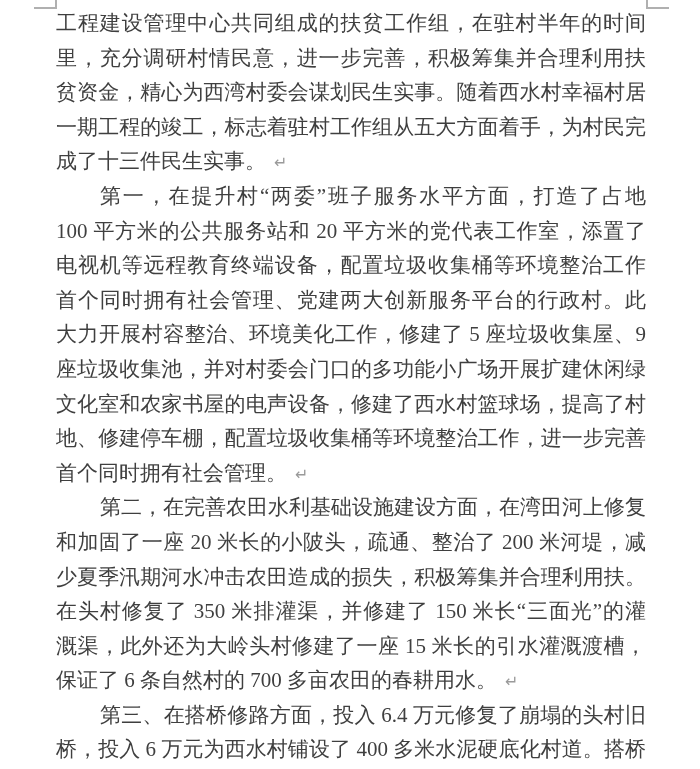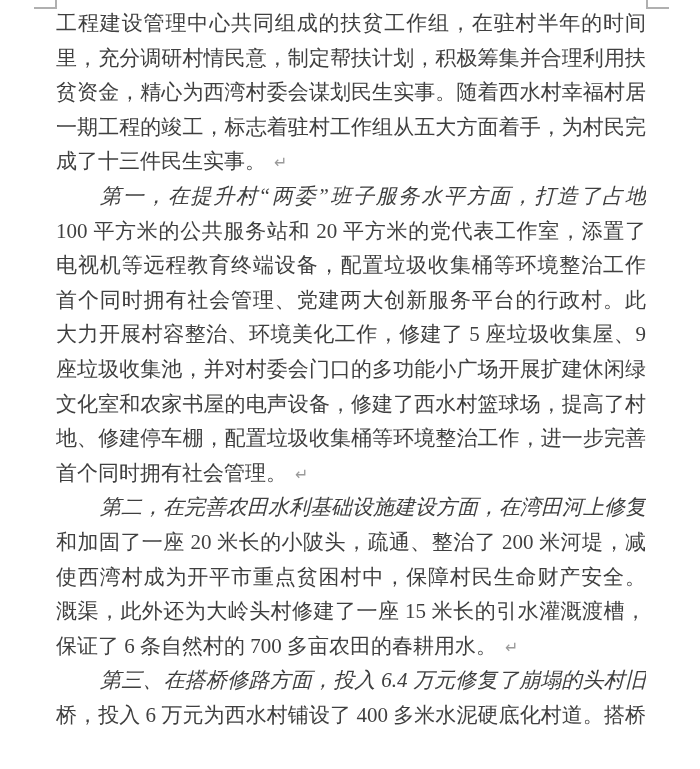--- a/index.html
+++ b/index.html
@@ -45,56 +45,56 @@
     text-align-last: justify;
     text-justify: inter-character;
     overflow: hidden;
   }
   .line.short {
     text-align: right;
     text-align-last: left;
   }
   .line.indent {
     text-indent: 44px;
-    font-style: italic;
   }
   .pmark {
     color: #9a9a9a;
     font-size: 16px;
     margin-left: 8px;
     font-family: "DejaVu Sans", sans-serif;
   }
 </style>
 </head>
 <body>
 
 <div id="page">
 
   <div class="crop-seg" id="crop-tl-v"></div>
   <div class="crop-seg" id="crop-tl-h"></div>
   <div class="crop-seg" id="crop-tr-v"></div>
   <div class="crop-seg" id="crop-tr-h"></div>
 
   <div id="doc">
       <div class="line"><span>工程建设管理中心共同组成的扶贫工作组，在驻村半年的时间</span></div>
-      <div class="line"><span>里，充分调研村情民意，制定帮扶计划，积极筹集并合理利用扶</span></div>
+      <div class="line"><span>里，充分调研村情民意，进一步完善，积极筹集并合理利用扶</span></div>
       <div class="line"><span>贫资金，精心为西湾村委会谋划民生实事。随着西水村幸福村居</span></div>
       <div class="line"><span>一期工程的竣工，标志着驻村工作组从五大方面着手，为村民完</span></div>
       <div class="line short"><span>成了十三件民生实事。</span><span class="pmark">↵</span></div>
       <div class="line indent"><span>第一，在提升村“两委”班子服务水平方面，打造了占地</span></div>
       <div class="line"><span>100 平方米的公共服务站和 20 平方米的党代表工作室，添置了</span></div>
       <div class="line"><span>电视机等远程教育终端设备，配置垃圾收集桶等环境整治工作</span></div>
       <div class="line"><span>首个同时拥有社会管理、党建两大创新服务平台的行政村。此外，</span></div>
       <div class="line"><span>大力开展村容整治、环境美化工作，修建了 5 座垃圾收集屋、9</span></div>
       <div class="line"><span>座垃圾收集池，并对村委会门口的多功能小广场开展扩建休闲绿</span></div>
       <div class="line"><span>文化室和农家书屋的电声设备，修建了西水村篮球场，提高了村</span></div>
       <div class="line"><span>地、修建停车棚，配置垃圾收集桶等环境整治工作，进一步完善</span></div>
       <div class="line short"><span>首个同时拥有社会管理。</span><span class="pmark">↵</span></div>
       <div class="line indent"><span>第二，在完善农田水利基础设施建设方面，在湾田河上修复</span></div>
       <div class="line"><span>和加固了一座 20 米长的小陂头，疏通、整治了 200 米河堤，减</span></div>
-      <div class="line"><span>使西湾村成为开平市重点贫困村中，保障村民生命财产安全。</span></div>
+      <div class="line"><span>少夏季汛期河水冲击农田造成的损失，积极筹集并合理利用扶。</span></div>
+      <div class="line"><span>在头村修复了 350 米排灌渠，并修建了 150 米长“三面光”的灌</span></div>
       <div class="line"><span>溉渠，此外还为大岭头村修建了一座 15 米长的引水灌溉渡槽，</span></div>
       <div class="line short"><span>保证了 6 条自然村的 700 多亩农田的春耕用水。</span><span class="pmark">↵</span></div>
       <div class="line indent"><span>第三、在搭桥修路方面，投入 6.4 万元修复了崩塌的头村旧</span></div>
       <div class="line"><span>桥，投入 6 万元为西水村铺设了 400 多米水泥硬底化村道。搭桥</span></div>
     </div>
 
 </div>
 
 </body></html>

